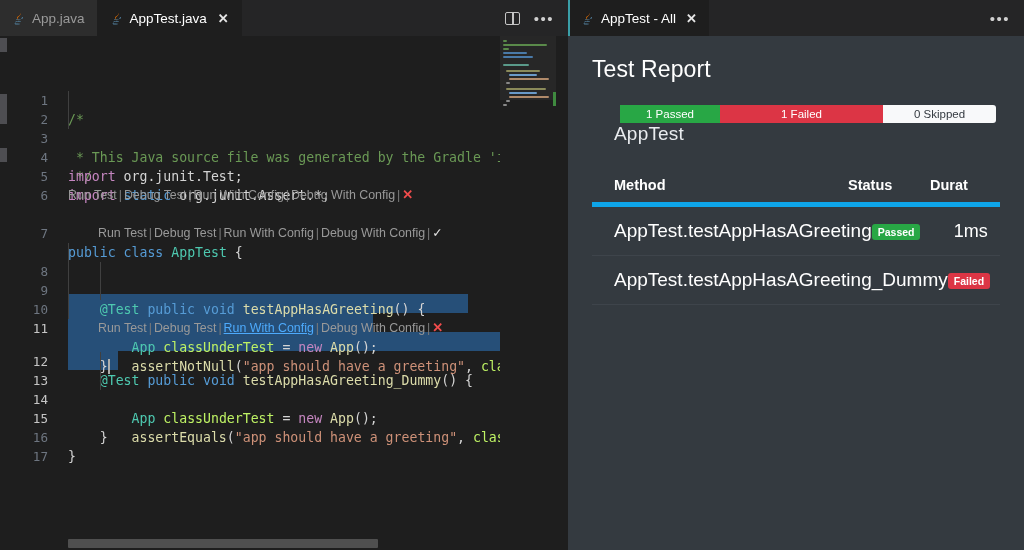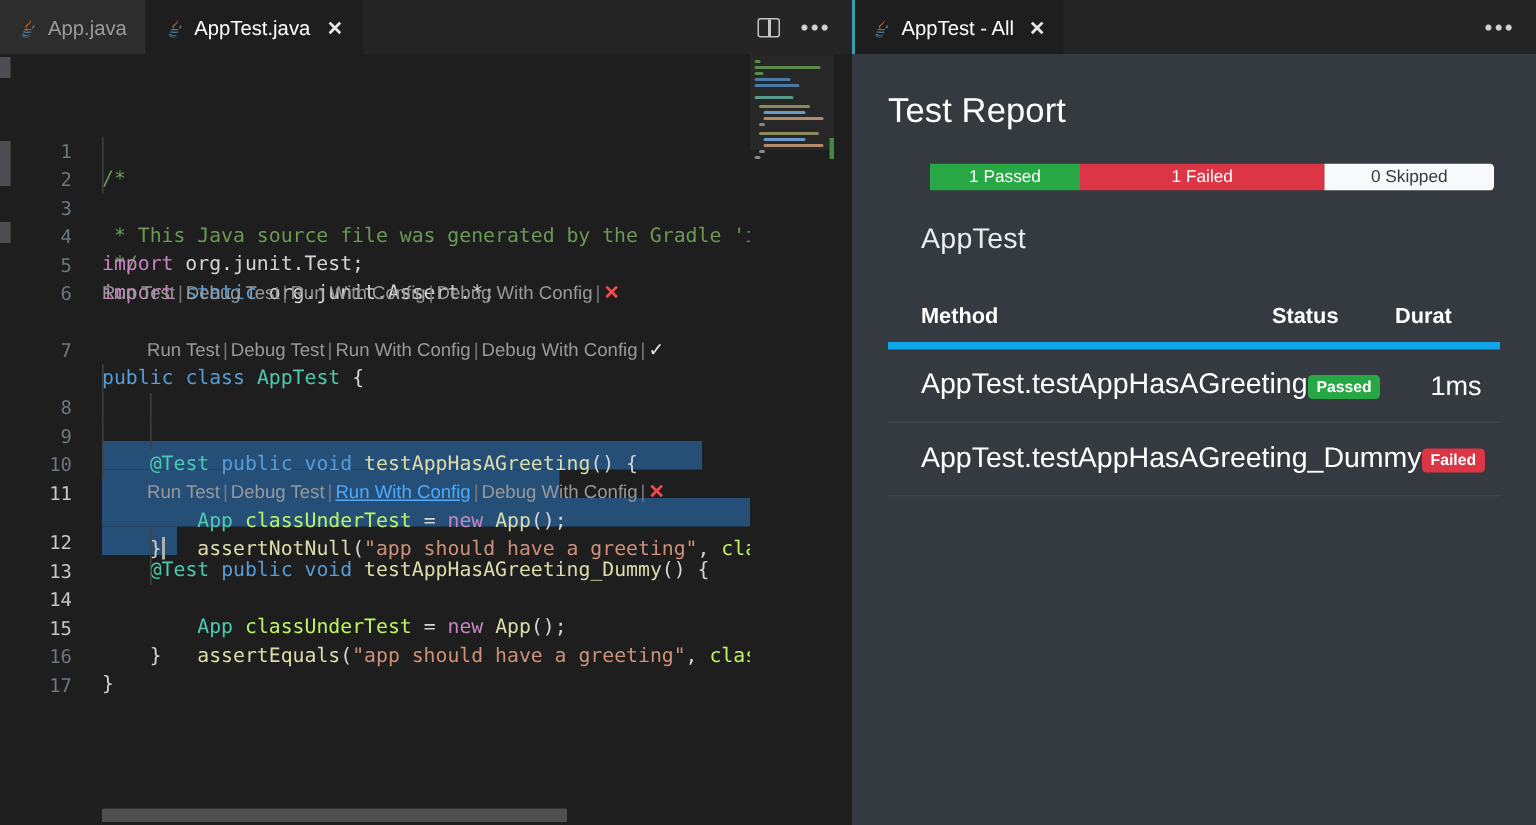--- a/index.html
+++ b/index.html
@@ -102,46 +102,46 @@
   .h-scroll-track {
     position:absolute; left:0; bottom:0; height:12px; right:12px; background:#1e1e1e;
   }
   .h-scroll-thumb {
     position:absolute; bottom:2px; height:9px; background:#4f4f4f; border-radius:1px;
   }
 
   
   .report-pane {
     width:456px; height:550px; background:#343a40;
-    display:flex; flex-direction:column; position:relative;gap:16px;
+    display:flex; flex-direction:column; position:relative;
   }
   .report-tabbar {
     height:36px; flex:0 0 36px; background:#252526; display:flex; align-items:stretch;
     position:relative;
   }
   .report-tabbar:before {
     content:""; position:absolute; left:0; top:0; width:2px; height:100%;
     background:#3a9fa8;
   }
   .rtab {
     display:flex; align-items:center; gap:7px; padding:0 12px;
     background:#1e1e1e; color:#ffffff; font-size:13.5px; white-space:nowrap; cursor:pointer;
   }
   .rtab .close { font-size:13px; font-weight:600; color:#e6e6e6; margin-left:3px; }
   .rtab-spacer { flex:1; }
   .rtab-actions { display:flex; align-items:center; padding:0 14px; }
 
   .report-body { flex:1; overflow:hidden; padding:0 24px; position:relative; }
   .report-title {
-    font-size:23px; color:#ffffff; font-weight:400; padding-top:8px; padding-bottom:22px;
+    font-size:23px; color:#ffffff; font-weight:400; padding-top:20px; padding-bottom:22px;
     letter-spacing:0.1px;
   }
   .statusbar {
     display:flex; height:18px; width:100%; border-radius:3px; overflow:hidden;
-    margin-bottom:22px; max-width:404px;padding-left:28px;
+    max-width:404px;padding-left:28px;
   }
   .seg { display:flex; align-items:center; justify-content:center; font-size:11.5px; height:18px; }
   .seg.passed  { background:#28a745; color:#ffffff; }
   .seg.failed  { background:#dc3545; color:#ffffff; }
   .seg.skipped { background:#f8f9fa; color:#343a40; }
 
   .suite-name {
     font-size:19px; color:#e9ecef; font-weight:400; padding-left:22px;
     margin-bottom:22px; letter-spacing:0.2px;
   }

